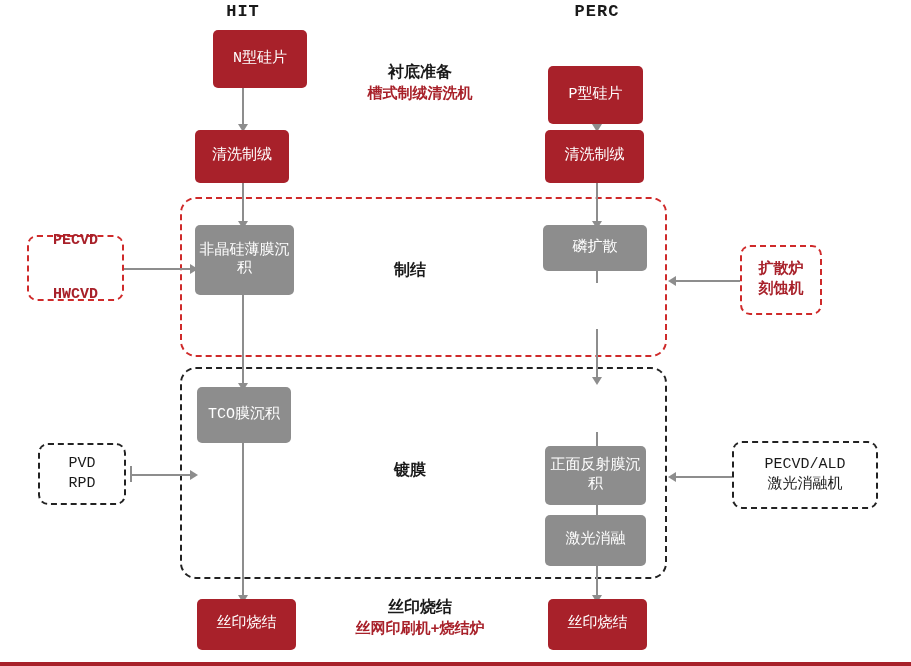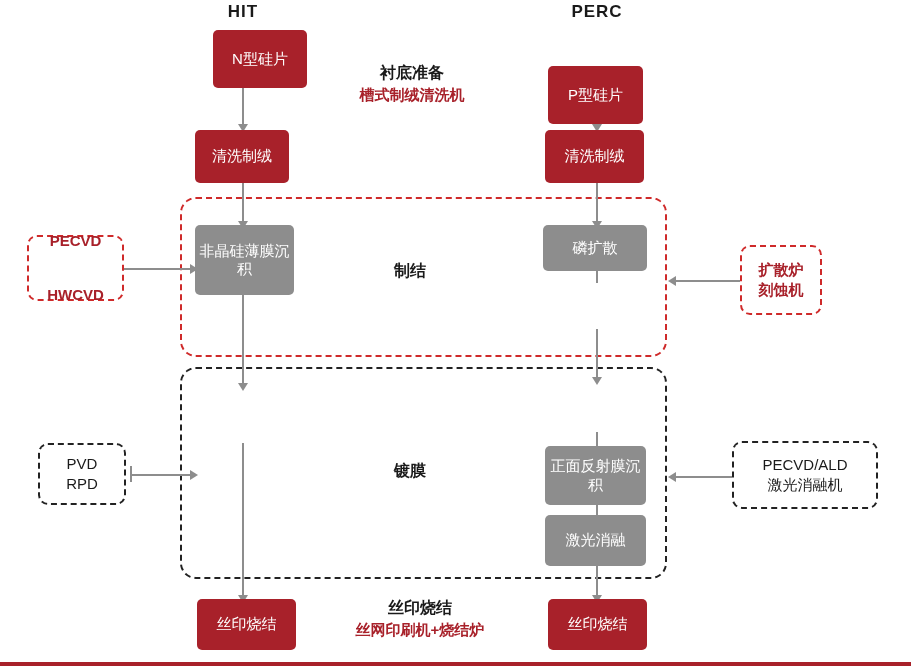--- a/index.html
+++ b/index.html
@@ -11,20 +11,21 @@
     height: 666px;
     background: #ffffff;
     font-family: "Liberation Sans", sans-serif;
     position: relative;
     overflow: hidden;
   }
   #canvas {
     position: relative;
     width: 746px;
     height: 666px;
+    font-family: Liberation Mono, monospace;
   }
 
   
   .col-header {
     position: absolute;
     font-size: 17px;
     font-weight: bold;
     color: #1a1a1a;
     letter-spacing: 1px;
     text-align: center;
@@ -199,30 +200,31 @@
   <div class="conn h" style="left:130px; top:474px; width:66px;"></div>
   <div class="bar-cap" style="left:130px; top:466px; height:16px;"></div>
   <div class="arrow-right" style="left:190px; top:470px;"></div>
 
   <div class="conn h" style="left:670px; top:476px; width:62px;"></div>
   <div class="arrow-left" style="left:668px; top:472px;"></div>
 
   <div class="node red" style="left:180px; top:30px; width:94px; height:58px;margin-left:33px;">N型硅片</div>
   <div class="node red" style="left:195px; top:130px; width:94px; height:53px;">清洗制绒</div>
   <div class="node gray" style="left:195px; top:225px; width:99px; height:70px;">非晶硅薄膜沉积</div>
+  <div class="node gray" style="left:197px; top:387px; width:94px; height:56px;">TCO膜沉积</div>
   <div class="node red" style="left:197px; top:599px; width:99px; height:51px;">丝印烧结</div>
 
   <div class="node red" style="left:548px; top:30px; width:95px; height:58px;margin-top:36px;">P型硅片</div>
   <div class="node red" style="left:545px; top:130px; width:99px; height:53px;">清洗制绒</div>
   <div class="node gray" style="left:543px; top:225px; width:104px; height:46px;">磷扩散</div>
   <div class="node gray" style="left:545px; top:446px; width:101px; height:59px;">正面反射膜沉积</div>
   <div class="node gray" style="left:545px; top:515px; width:101px; height:51px;">激光消融</div>
   <div class="node red" style="left:548px; top:599px; width:99px; height:51px;">丝印烧结</div>
 
-  <div class="stage-label" style="left:312px; top:62px; width:200px;">
+  <div class="stage-label" style="left:320px; top:62px; width:200px;">
     <span>衬底准备</span>
     <span class="sub">槽式制绒清洗机</span>
   </div>
 
   <div class="stage-label" style="left:340px; top:260px; width:140px;">
     <span>制结</span>
   </div>
 
   <div class="stage-label" style="left:340px; top:460px; width:140px;">
     <span>镀膜</span>

